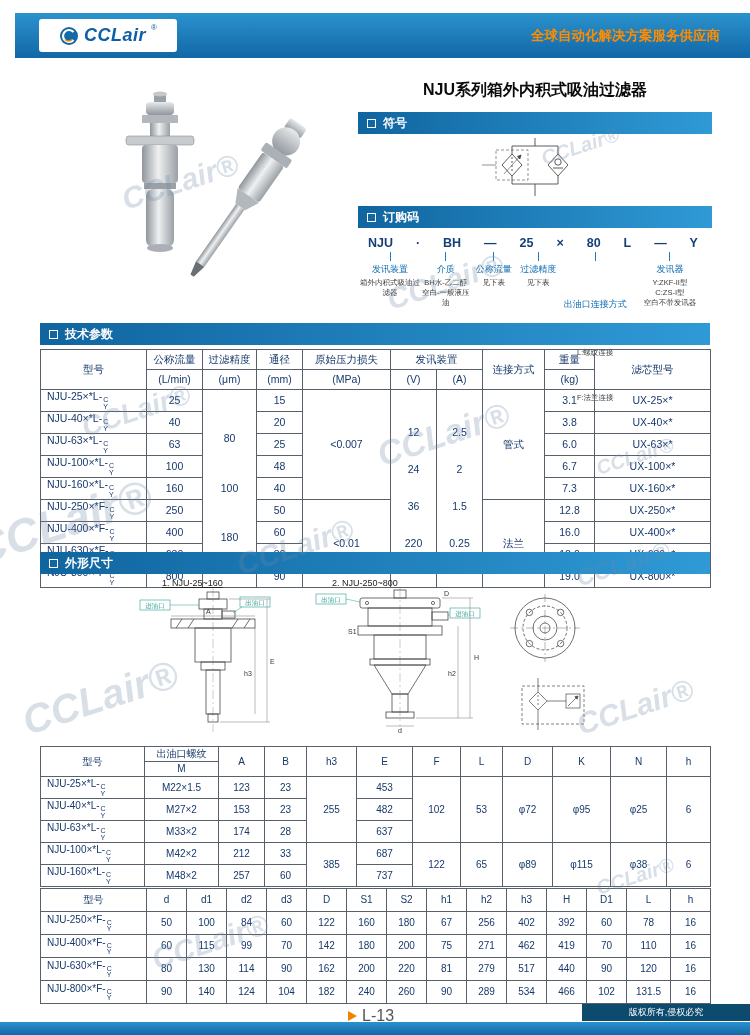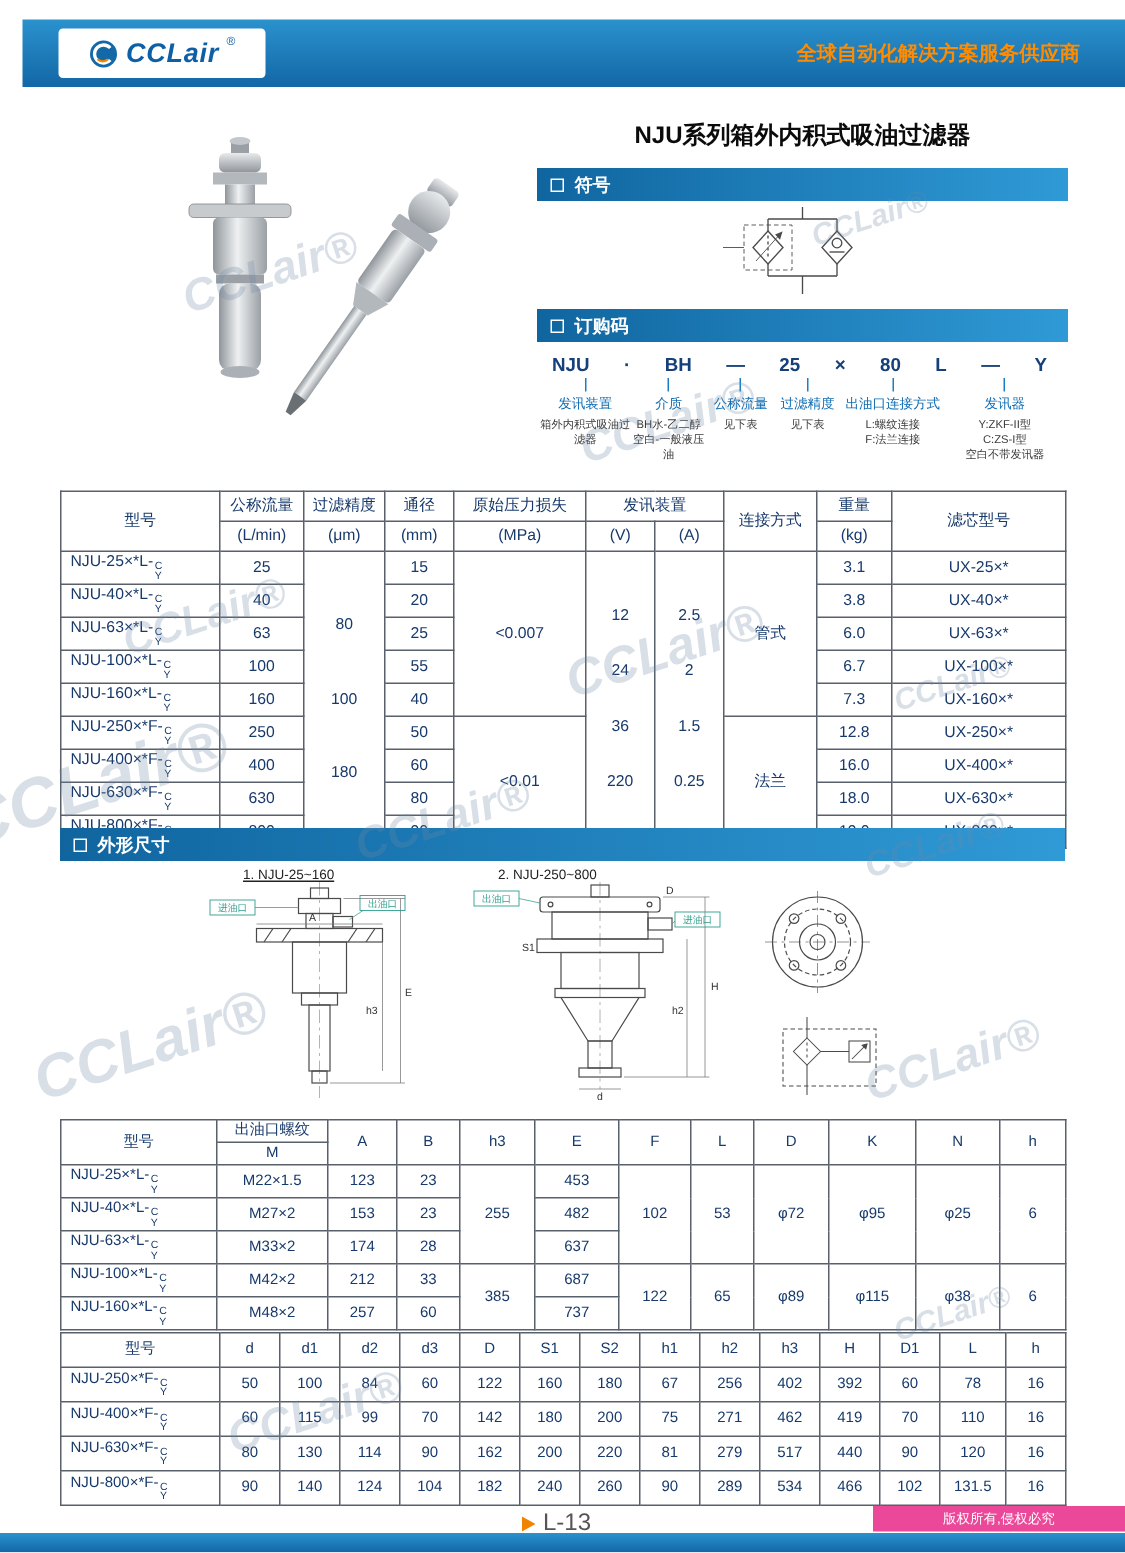--- a/index.html
+++ b/index.html
@@ -57,21 +57,21 @@
   
   .dim{font-size:7px;fill:#333;}
   .port-rect{stroke:#2e9e8f;fill:none;stroke-width:.6;}
   .port-text{fill:#2e9e8f;font-size:6.5px;}
   .port-line{stroke:#2e9e8f;stroke-width:.5;}
   
   .footer-page{position:absolute;left:348px;top:1007px;font-size:16px;color:#555;
                display:flex;align-items:center;gap:5px;}
   .page-marker{width:0;height:0;border-left:9px solid #f08300;
                border-top:5px solid transparent;border-bottom:5px solid transparent;}
-  .copyright{position:absolute;right:0;top:1004px;width:168px;height:17px;background:#ec4899;
+  .copyright{position:absolute;right:0;top:1004px;width:168px;height:17px;background:#0c4a6e;
              color:#fff;font-size:9px;display:flex;align-items:center;justify-content:center;}
   .bottom-bar{position:absolute;left:0;bottom:0;right:0;height:13px;
               background:linear-gradient(180deg,#2a92cd,#1367a6);}
   
   .wm-layer{position:absolute;inset:0;z-index:5;pointer-events:none;}
   .wm{position:absolute;font-weight:bold;font-style:italic;color:rgba(110,135,165,.27);
       transform:rotate(-18deg);white-space:nowrap;}
 </style>
 </head>
 <body>
@@ -192,37 +192,41 @@
         <div class="order-col" style="flex: 1 1 0%;">
           <div class="order-tick"></div>
           <div class="order-label">公称流量</div>
           <div class="order-desc">见下表</div>
         </div>
         <div class="order-col" style="flex: 1 1 0%;">
           <div class="order-tick"></div>
           <div class="order-label">过滤精度</div>
           <div class="order-desc">见下表</div>
         </div>
-        <div class="order-col" style="flex: 1.55 1 0%;">
+        <div class="order-col" style="flex: 1.55 1 0%; gap: 35px;">
           <div class="order-tick"></div>
           <div class="order-label">出油口连接方式</div>
           <div class="order-desc">L:螺纹连接</div>
           <div class="order-desc">F:法兰连接</div>
         </div>
         <div class="order-col" style="flex: 1.8 1 0%;">
           <div class="order-tick"></div>
           <div class="order-label">发讯器</div>
           <div class="order-desc">Y:ZKF-II型</div>
           <div class="order-desc">C:ZS-I型</div>
           <div class="order-desc">空白不带发讯器</div>
         </div>
       </div>
   </div>
 
   <div class="sec tech-sec">
+    <div class="sec-bar">
+      <span class="sec-square"></span>
+      <span>技术参数</span>
+    </div>
     <table>
         <colgroup>
           <col style="width: 106px;">
           <col style="width: 56px;">
           <col style="width: 54px;">
           <col style="width: 46px;">
           <col style="width: 88px;">
           <col style="width: 46px;">
           <col style="width: 46px;">
           <col style="width: 62px;">
@@ -306,21 +310,21 @@
             <td>25</td>
             <td>6.0</td>
             <td>UX-63×*</td>
           </tr>
           <tr>
             <td class="model-cell"><span class="model-base">NJU-100×*L-</span><span class="stack">
                 <span>C</span>
                 <span>Y</span>
               </span></td>
             <td>100</td>
-            <td>55</td>
+            <td>48</td>
             <td>6.7</td>
             <td>UX-100×*</td>
           </tr>
           <tr>
             <td class="model-cell"><span class="model-base">NJU-160×*L-</span><span class="stack">
                 <span>C</span>
                 <span>Y</span>
               </span></td>
             <td>160</td>
             <td>40</td>

